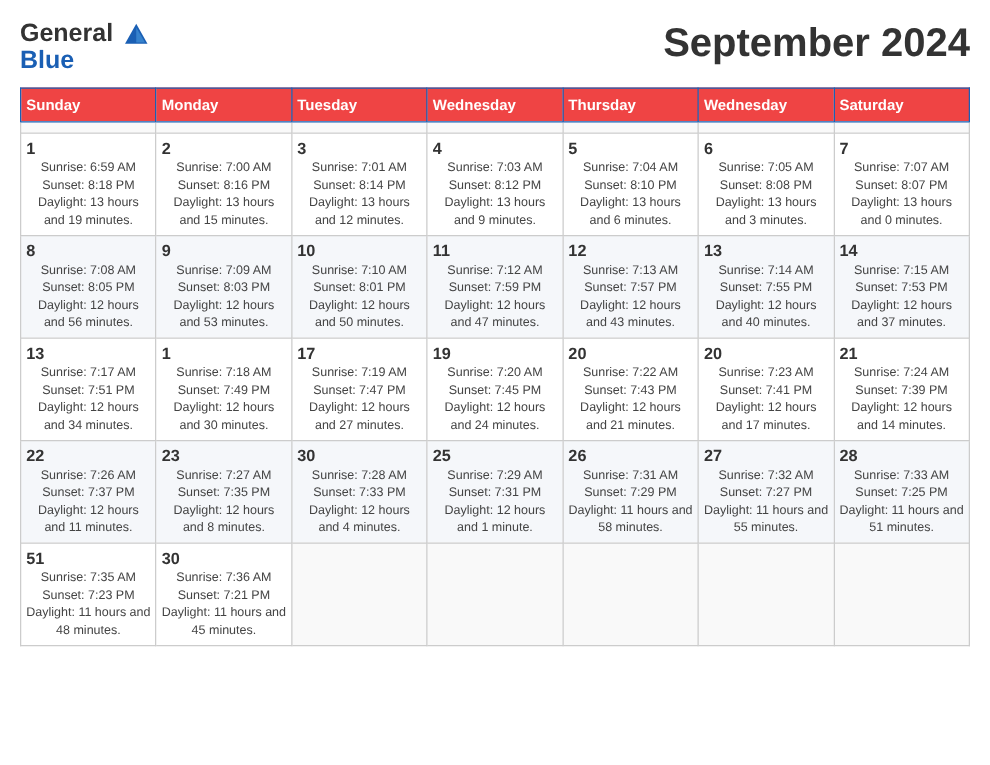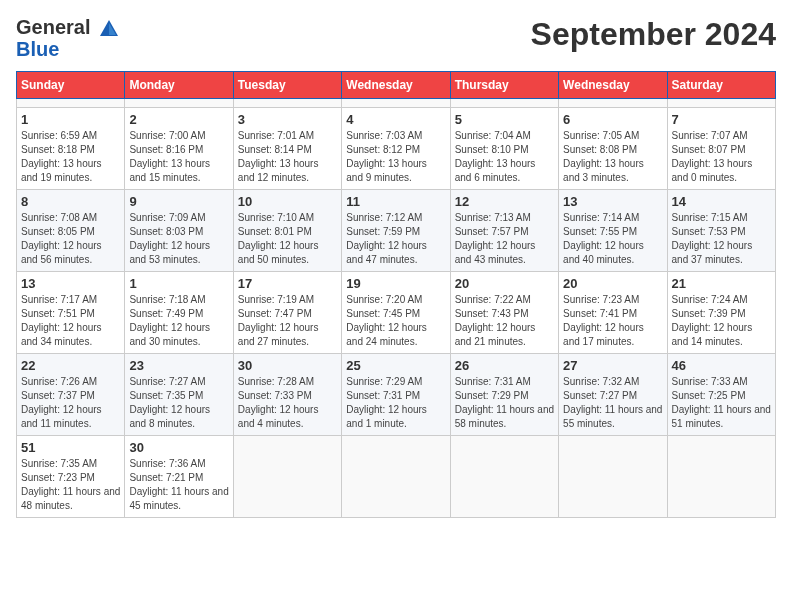--- a/index.html
+++ b/index.html
@@ -64,20 +64,21 @@
       font-size: 13px;
       font-weight: bold;
       color: #333;
       display: block;
       margin-bottom: 2px;
     }
     .day-info {
       color: #444;
       font-size: 10px;
       line-height: 1.4;
+      text-align: center;
     }
     .empty-cell {
       background: #f9f9f9 !important;
     }
   </style>
 </head>
 <body>
 
 <div class="header">
   <div class="logo">
@@ -230,21 +231,21 @@
         </td>
         <td>
           <span class="day-num">26</span>
           <div class="day-info">Sunrise: 7:31 AM<br>Sunset: 7:29 PM<br>Daylight: 11 hours and 58 minutes.</div>
         </td>
         <td>
           <span class="day-num">27</span>
           <div class="day-info">Sunrise: 7:32 AM<br>Sunset: 7:27 PM<br>Daylight: 11 hours and 55 minutes.</div>
         </td>
         <td>
-          <span class="day-num">46</span>
+          <span class="day-num">28</span>
           <div class="day-info">Sunrise: 7:33 AM<br>Sunset: 7:25 PM<br>Daylight: 11 hours and 51 minutes.</div>
         </td>
       </tr>
       <tr>
         <td>
           <span class="day-num">51</span>
           <div class="day-info">Sunrise: 7:35 AM<br>Sunset: 7:23 PM<br>Daylight: 11 hours and 48 minutes.</div>
         </td>
         <td>
           <span class="day-num">30</span>

